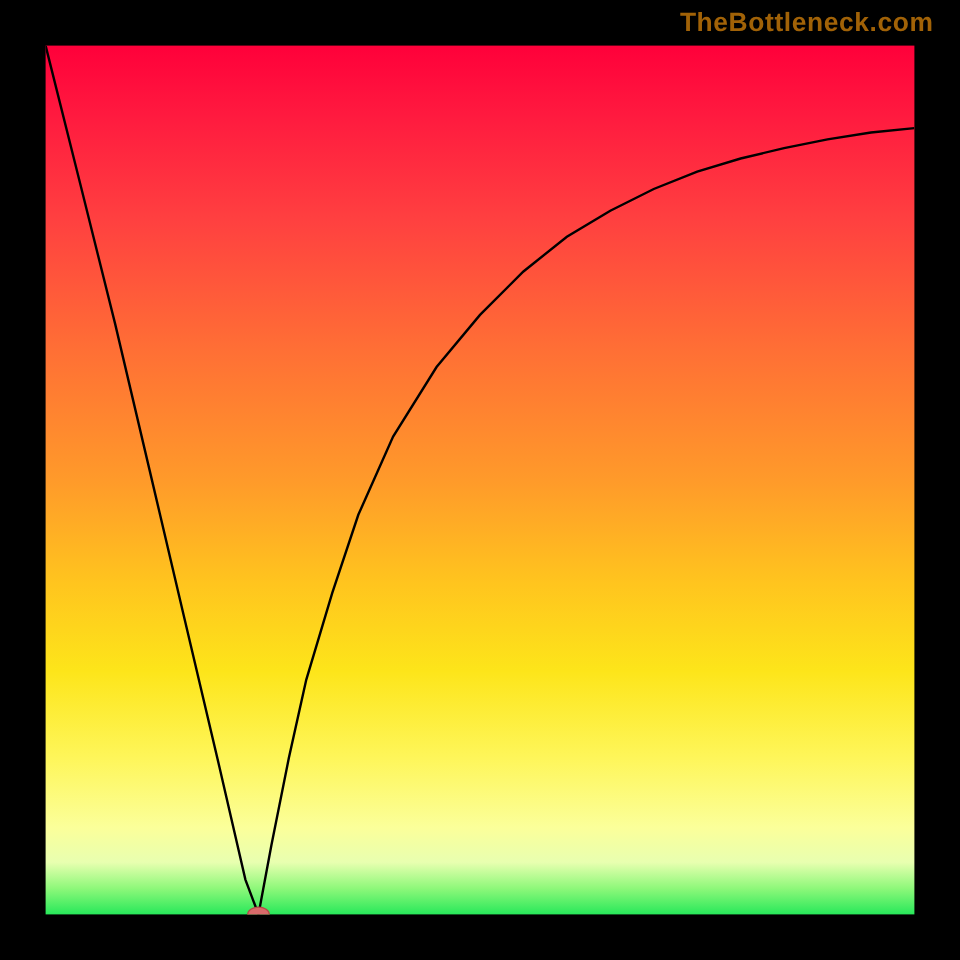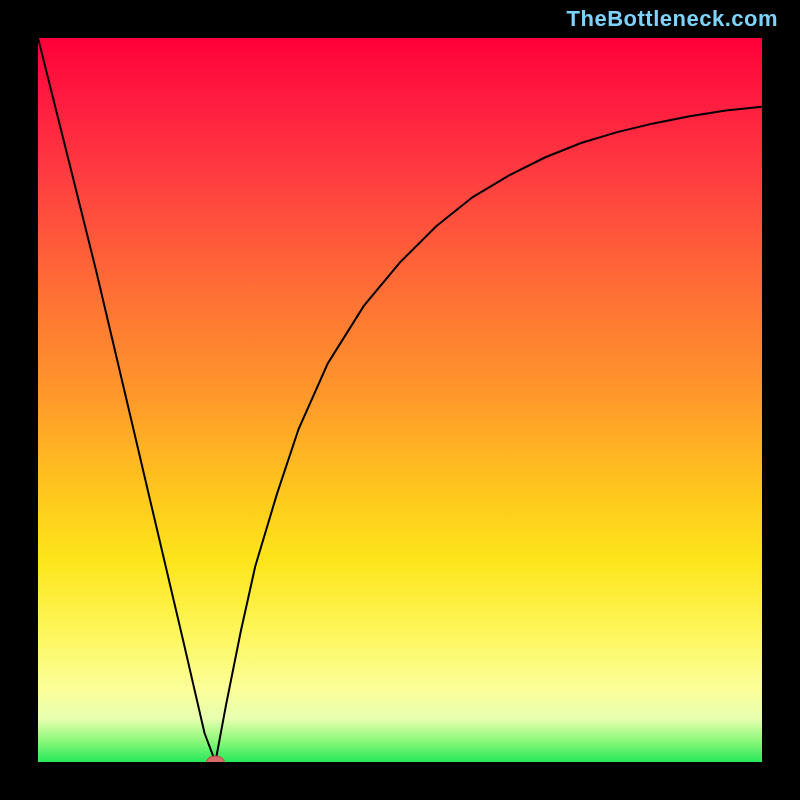--- a/index.html
+++ b/index.html
@@ -43,21 +43,21 @@
   .plot-area svg {
     position: absolute;
     inset: 0;
     width: 100%;
     height: 100%;
   }
   .watermark {
     position: absolute;
     top: 6px;
     right: 22px;
-    color: #7dd3fc;
+    color: #a16207;
     font-size: 22px;
     font-weight: 600;
     letter-spacing: 0.5px;
     user-select: none;
   }
   .marker {
     fill: #d96a6a;
     stroke: #b94747;
     stroke-width: 1;
   }

